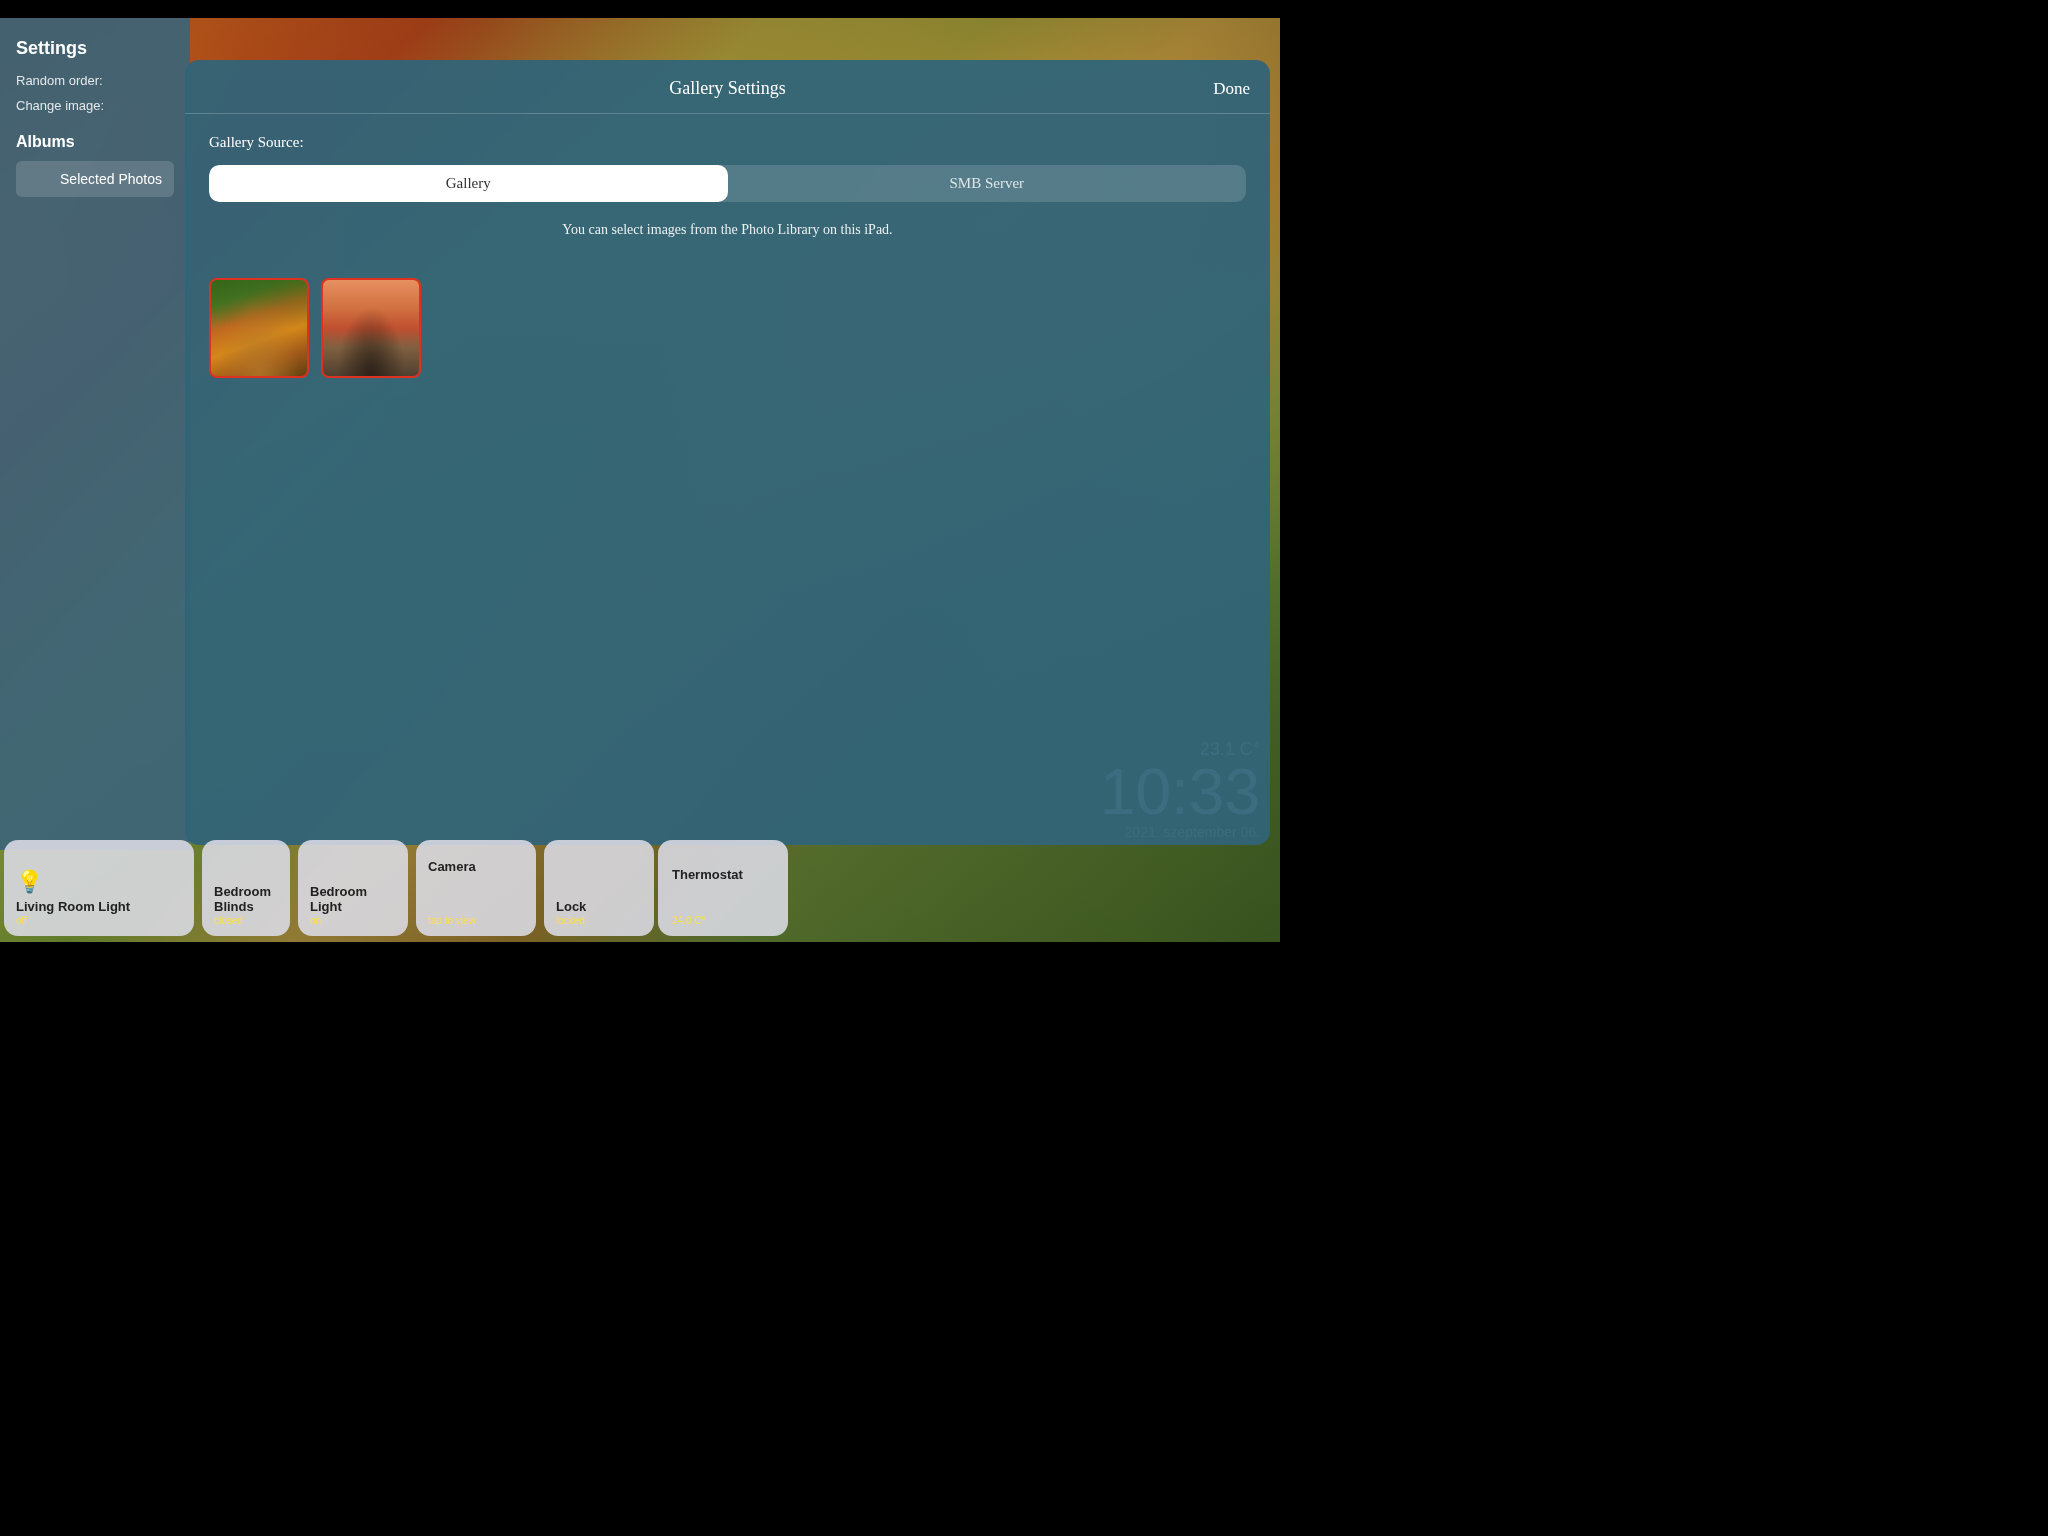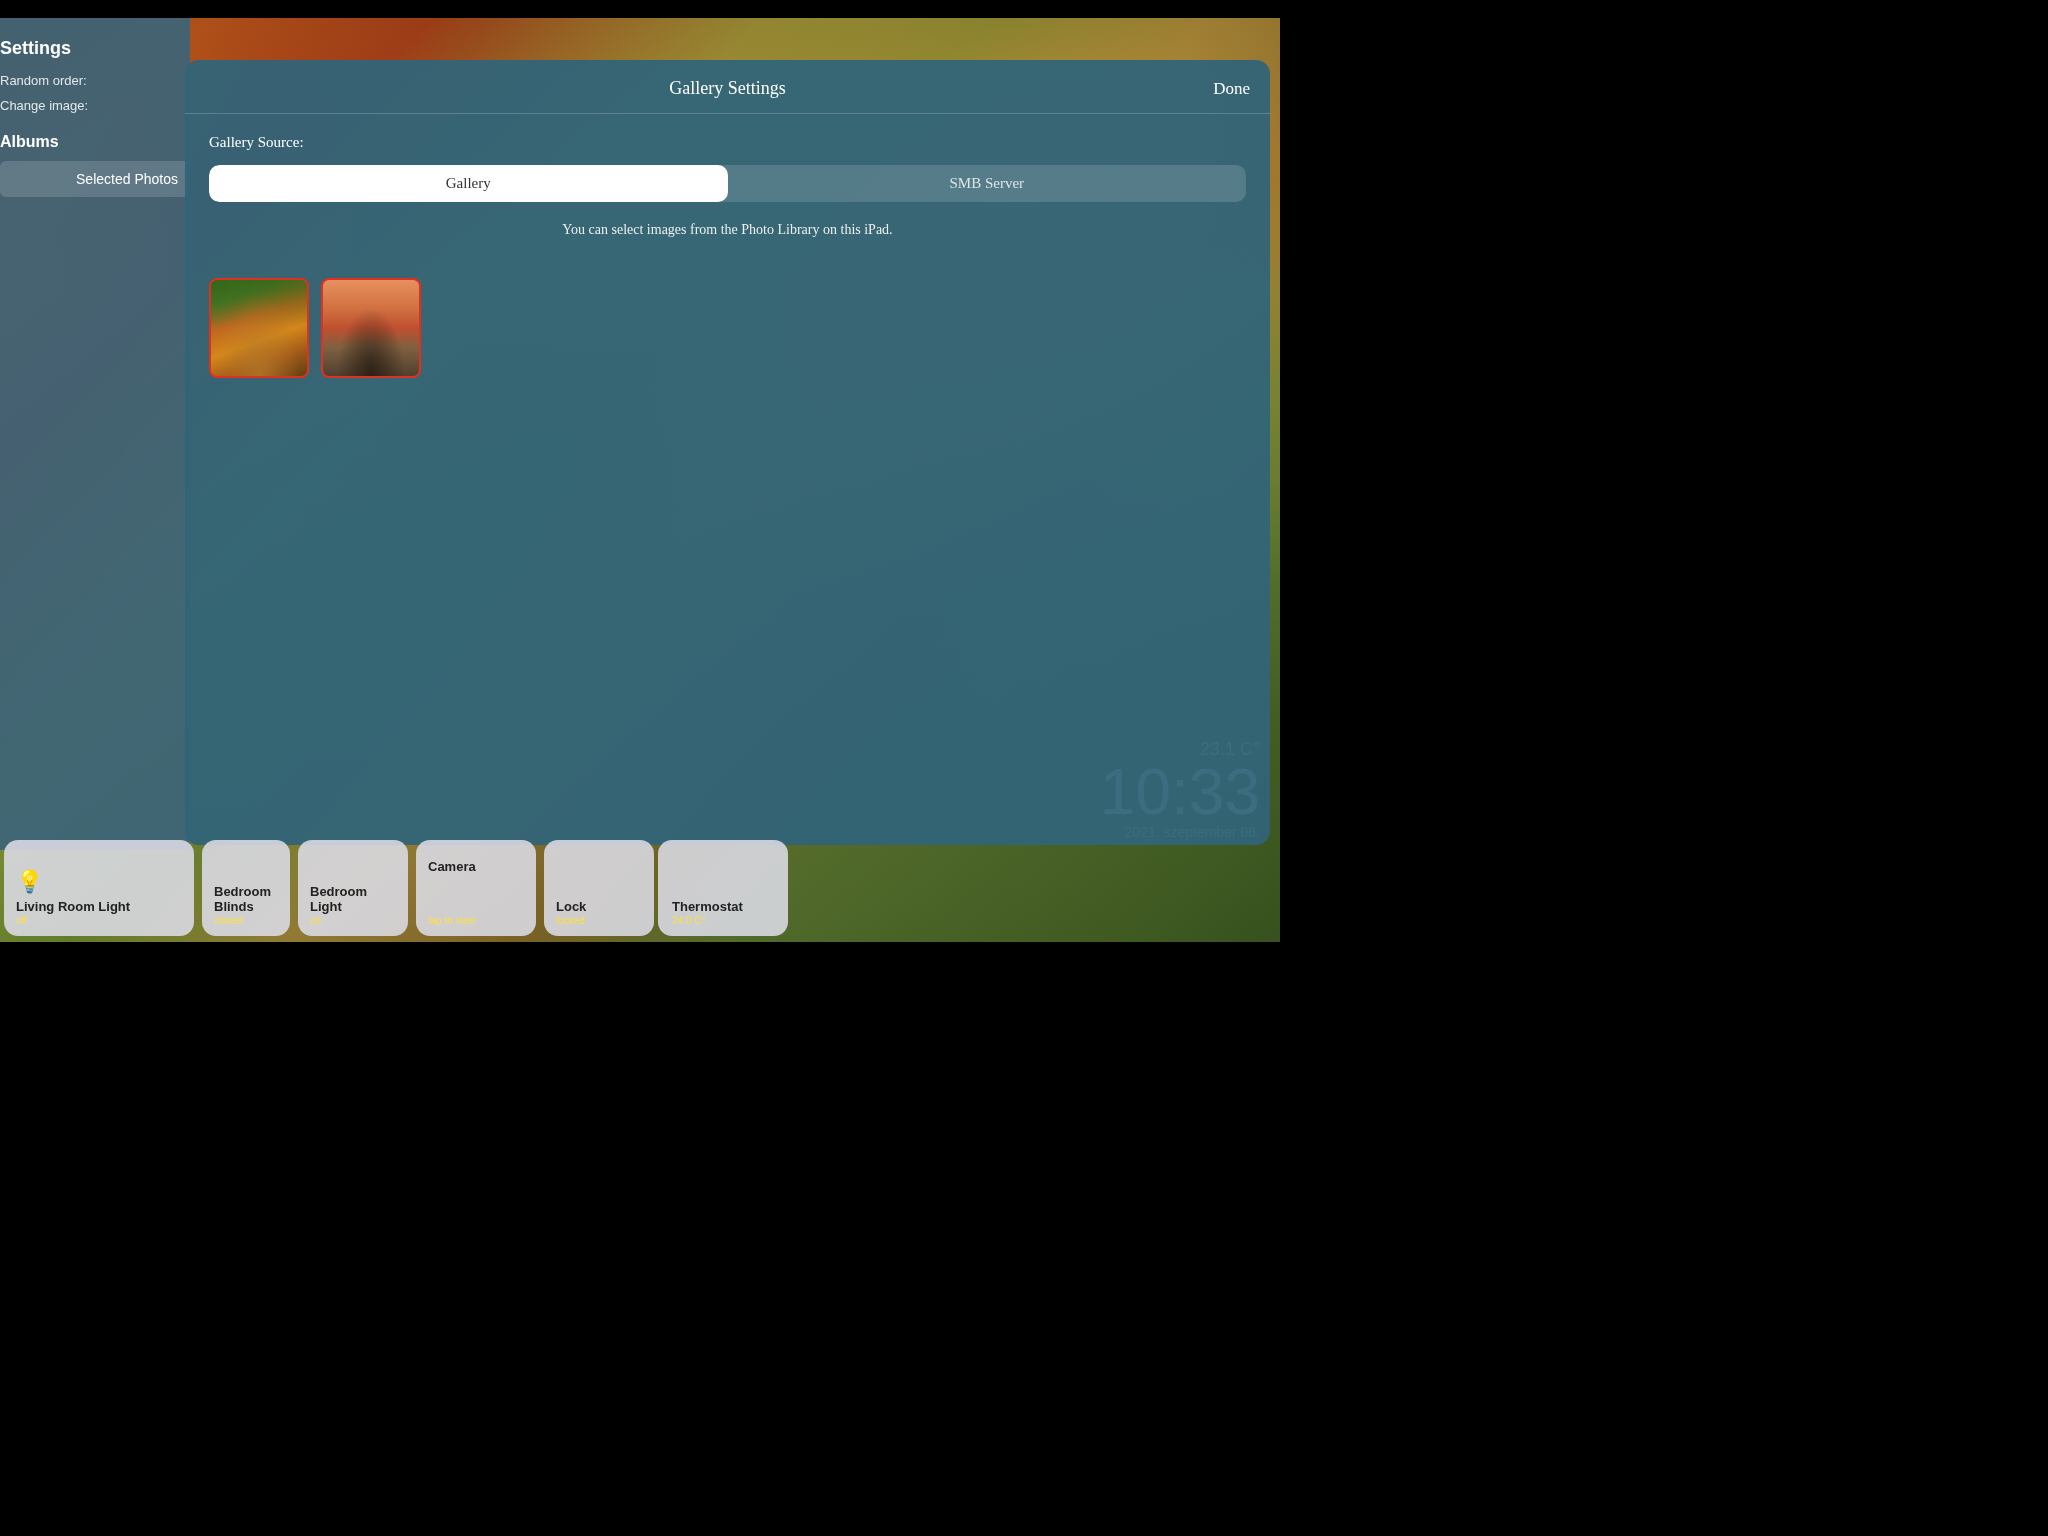--- a/index.html
+++ b/index.html
@@ -69,21 +69,21 @@
 
     
     #settings-panel {
       position: absolute;
       top: 18px;
       left: 0;
       width: 190px;
       bottom: 110px;
       background: rgba(60, 100, 120, 0.92);
       z-index: 5;
-      padding: 20px 0;
+      padding: 20px 16px;
     }
 
     #settings-panel .settings-title {
       color: #fff;
       font-size: 18px;
       font-weight: 600;
       margin-bottom: 14px;
     }
 
     #settings-panel .settings-label {
@@ -410,21 +410,21 @@
   <div class="widget" id="widget-camera" style="width:120px;gap:40px;">
     <div class="widget-name">Camera</div>
     <div class="widget-status">tap to view</div>
   </div>
 
   <div class="widget" id="widget-lock" style="width:110px;">
     <div class="widget-name">Lock</div>
     <div class="widget-status">locked</div>
   </div>
 
-  <div class="widget" id="thermostat-widget" style="width:130px;">
+  <div class="widget" id="thermostat-widget" style="width:130px;gap:32px;">
     <div class="widget-name">Thermostat</div>
     <div class="widget-status">24.0 C°</div>
   </div>
 
   <div style="flex:1; display:flex; align-items:flex-end; justify-content:flex-end; padding-right:16px; padding-bottom:8px;">
     
   </div>
 </div>
 
 <div id="bottom-bar"></div>

